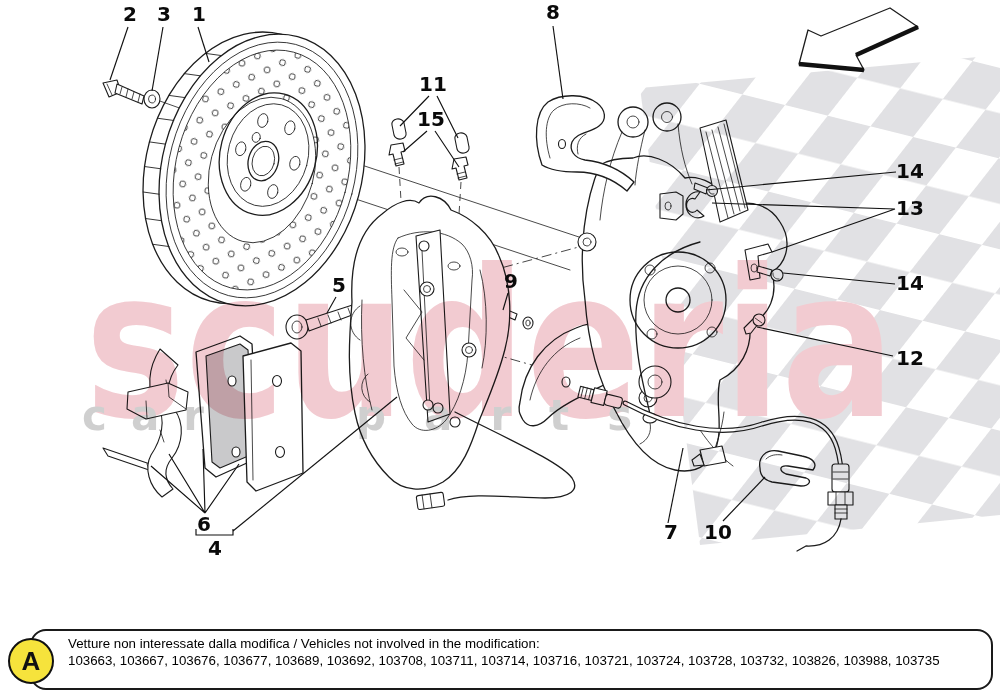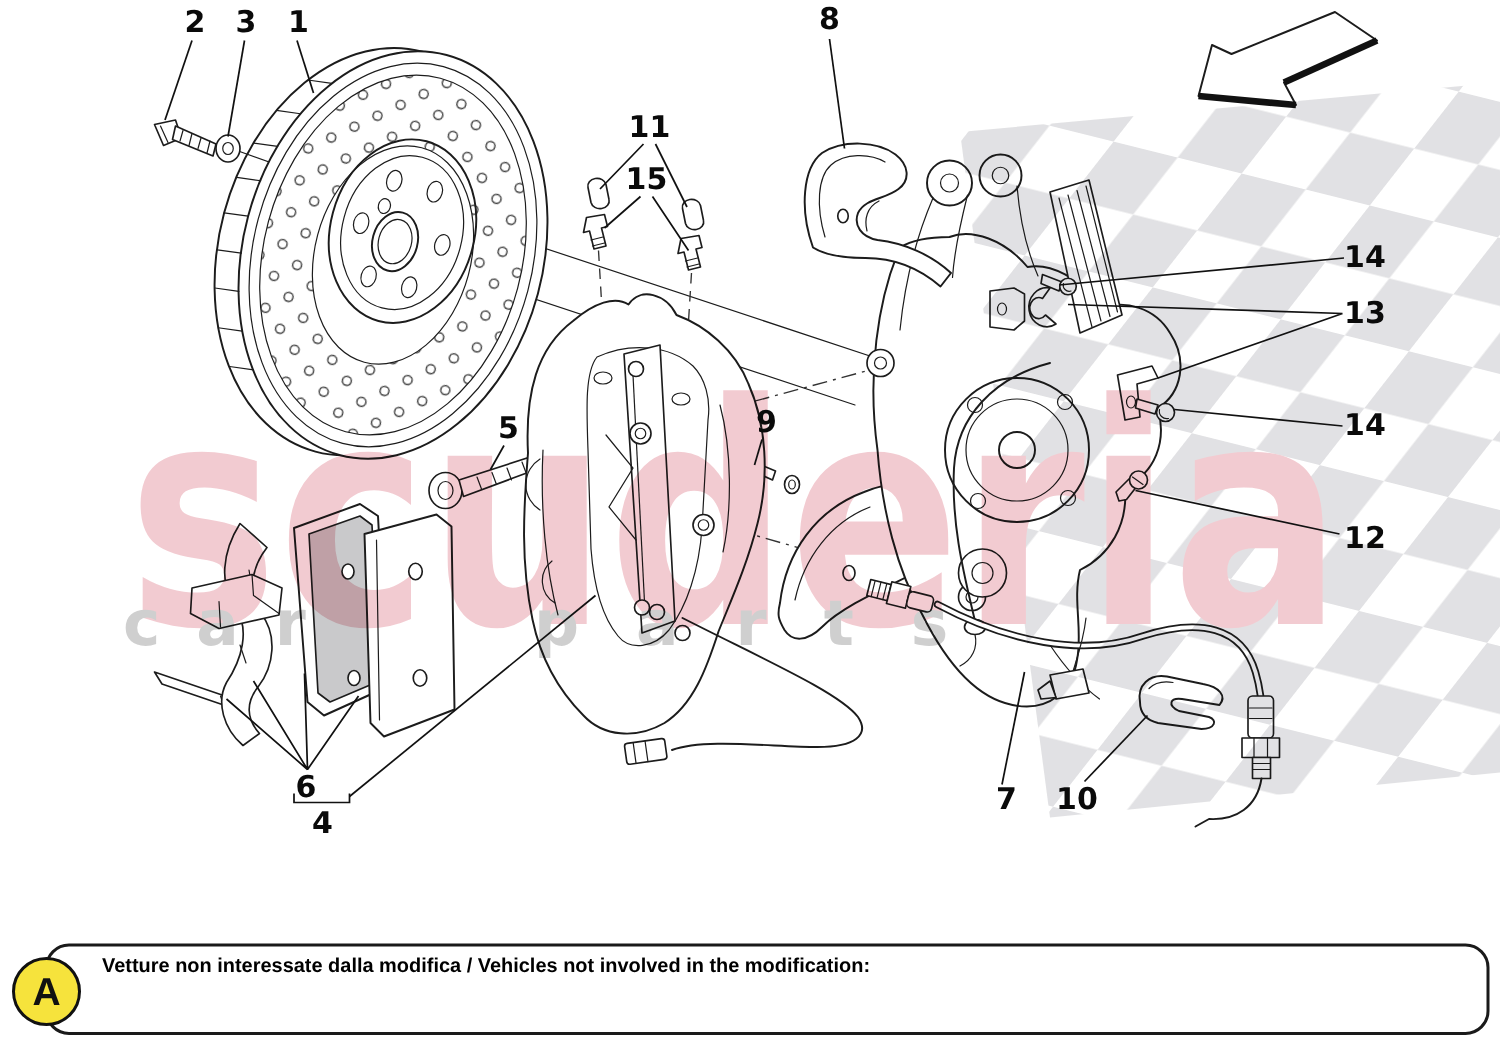--- a/index.html
+++ b/index.html
@@ -16,21 +16,21 @@
   .dash{fill:none;stroke:#333;stroke-width:.9;stroke-dasharray:7 5;}
   .callout{font-family:"DejaVu Sans",sans-serif;font-weight:700;font-size:20px;fill:#0a0a0a;}
   .wm-brand{font-family:"DejaVu Sans",sans-serif;font-weight:700;}
   .hoseO{fill:none;stroke:#1c1c1c;stroke-width:5;stroke-linecap:round;}
   .hoseI{fill:none;stroke:#fff;stroke-width:2.6;stroke-linecap:round;}
   .note{position:absolute;left:30px;top:629px;width:963px;height:61px;box-sizing:border-box;
         background:#fff;border:2.5px solid #1a1a1a;border-radius:16px;padding:4px 8px 4px 36px;}
   .note-badge{position:absolute;left:-24px;top:7px;width:42px;height:42px;border-radius:50%;
         background:#f6e33c;border:2.6px solid #111;display:flex;align-items:center;justify-content:center;
         font-weight:700;font-size:26px;color:#111;}
-  .note-line{font-weight:700;font-size:13.3px;line-height:1.3;color:#000;white-space:nowrap;}
+  .note-line{font-weight:400;font-size:13.3px;line-height:1.3;color:#000;white-space:nowrap;}
 </style>
 </head>
 <body>
 
 <div id="stage">
 <svg width="1000" height="695" viewBox="0 0 1000 695">
   <defs>
     <pattern id="dots" patternUnits="userSpaceOnUse" width="26" height="22">
       <circle cx="7" cy="6" r="3" fill="#fff" stroke="#444" stroke-width="1"></circle>
       <circle cx="20" cy="17" r="3" fill="#fff" stroke="#444" stroke-width="1"></circle>
@@ -322,14 +322,15 @@
     <text class="callout" x="204" y="531" text-anchor="middle">6</text>
     <text class="callout" x="215" y="555" text-anchor="middle">4</text>
     <text class="callout" x="671" y="539" text-anchor="middle">7</text>
     <text class="callout" x="718" y="539" text-anchor="middle">10</text>
   </g>
 </svg>
 
   <div class="note">
     <div class="note-badge">A</div>
     <div class="note-line">Vetture non interessate dalla modifica / Vehicles not involved in the modification:</div>
+    <div class="note-line">103663, 103667, 103676, 103677, 103689, 103692, 103708, 103711, 103714, 103716, 103721, 103724, 103728, 103732, 103826, 103988, 103735</div>
   </div>
 </div>
 
 </body></html>

